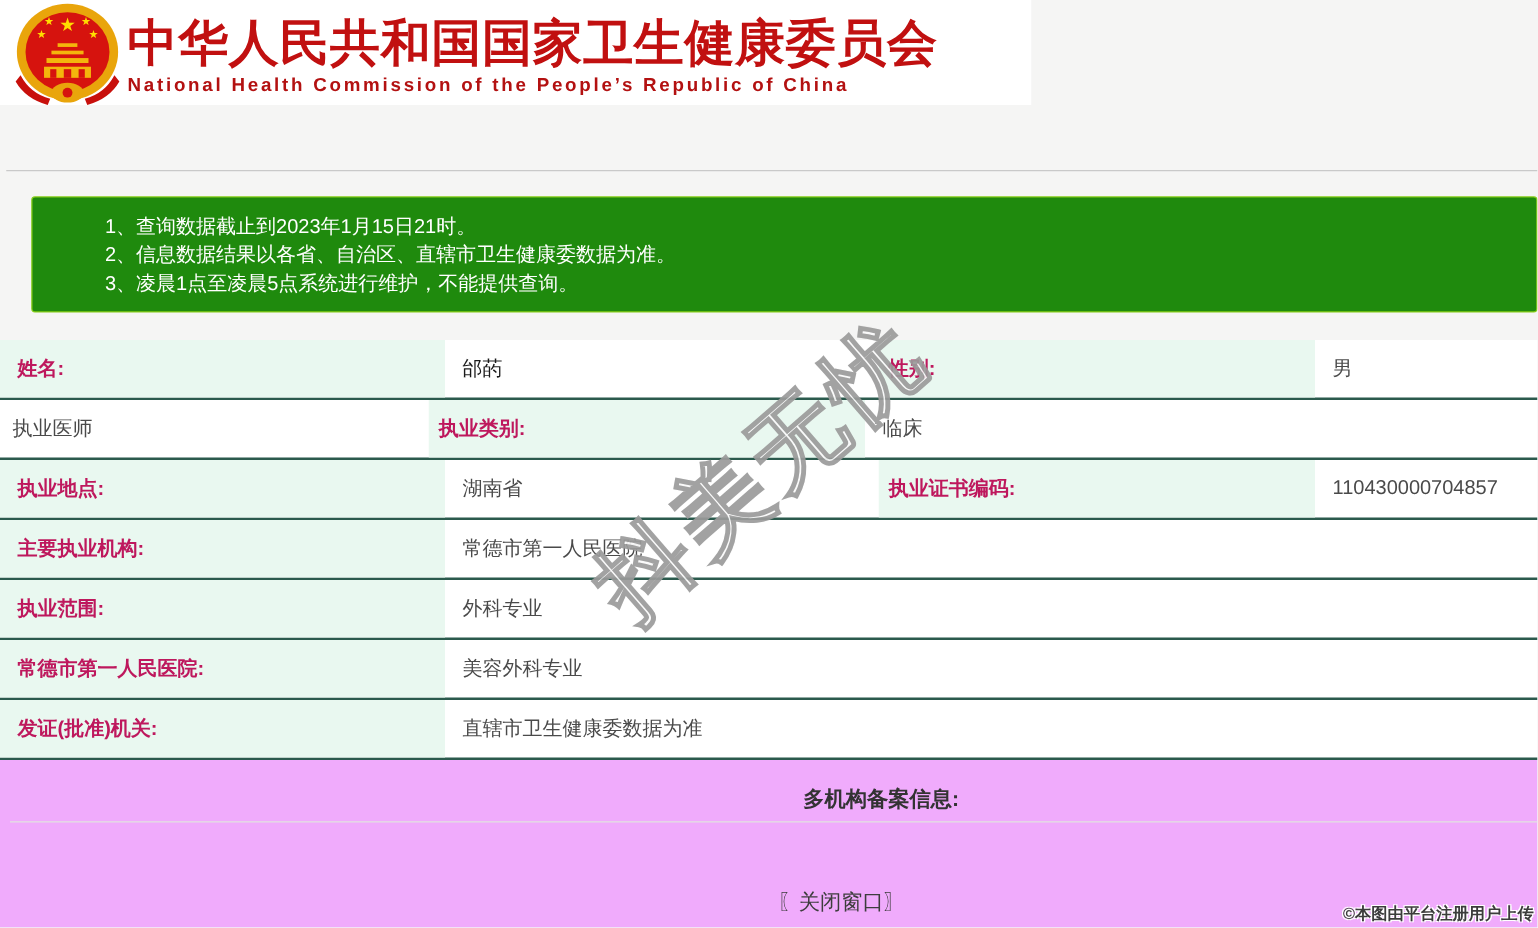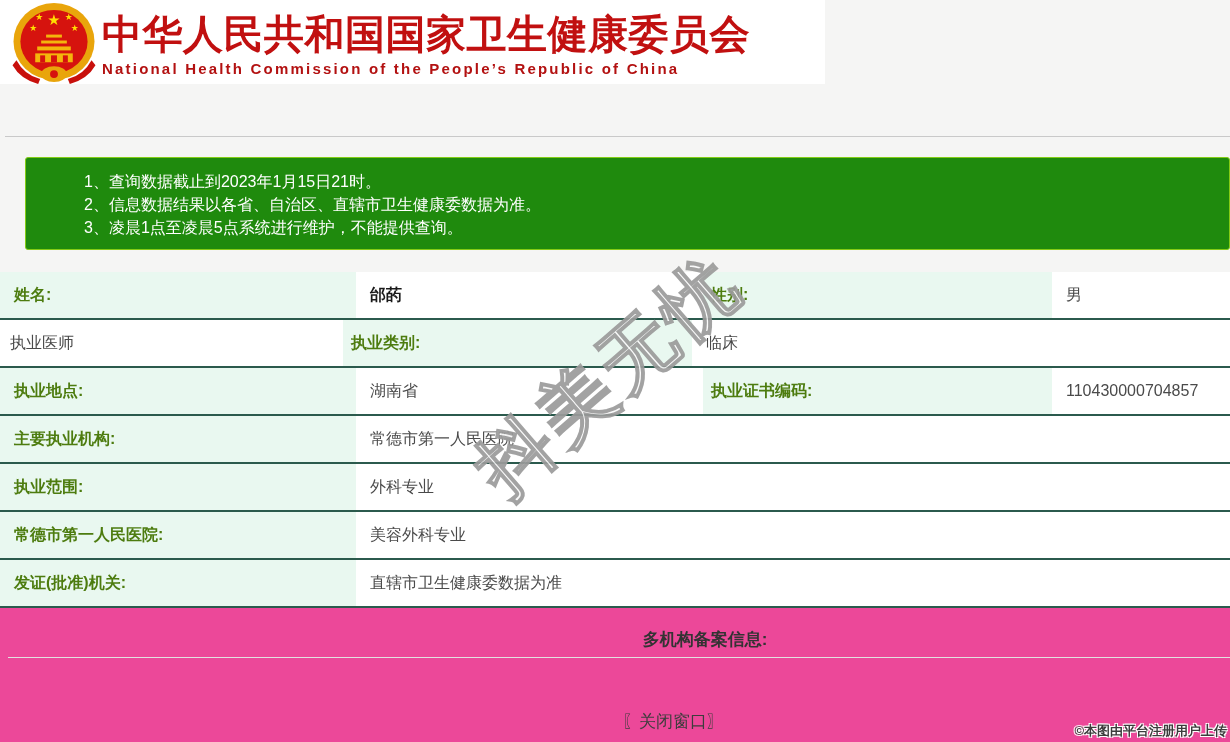--- a/index.html
+++ b/index.html
@@ -29,30 +29,30 @@
     position:absolute; left:25px; right:0; top:157px; height:93px;
     background:#1f8a0d; border:1px solid #84cc16; border-radius:3px;
     color:#ffffff; padding:12px 10px 0 58px;
   }
   .notice p{ font-size:16px; line-height:23px; white-space:nowrap; }
 
   
   .tbl{ position:absolute; left:0; top:272px; width:1230px; background:#ffffff; }
   .trow{ display:flex; height:48px; border-bottom:2px solid #2b5a4d; align-items:stretch; background:#fff; }
   .cell{ display:flex; align-items:center; font-size:16px; white-space:nowrap; }
-  .lab{ background:#e9f8f0; font-weight:bold; color:#4d7c0f; }
+  .lab{ background:#e9f8f0; font-weight:bold; color:#be185d; }
   .lab.l{ width:356px; padding-left:14px; margin-right:4px; }
   .val.lv{ width:340px; padding-left:10px; margin-right:3px; color:#4a4a4a; }
   .lab.r{ width:349px; padding-left:8px; margin-right:4px; }
   .val.rv{ flex:1; padding-left:10px; color:#4a4a4a; }
   .val.wide{ flex:1; padding-left:10px; color:#4a4a4a; }
-  .val.name{ font-weight:bold; color:#1a1a1a;text-align:center; }
+  .val.name{ font-weight:normal; color:#1a1a1a;text-align:center; }
 
   
-  .bottom{ position:absolute; left:0; top:608px; width:1230px; height:134px; background:#ec4899; }
+  .bottom{ position:absolute; left:0; top:608px; width:1230px; height:134px; background:#f0abfc; }
   .multi-org{
     position:absolute; top:20px; left:0; right:0; padding-left:180px;
     text-align:center; font-size:17px; font-weight:bold; color:#333;
   }
   .bottom-rule{ position:absolute; top:49px; left:8px; right:0; height:1px; background:#e2e2e0; }
   .close-win{
     position:absolute; top:102px; left:0; right:0; padding-left:116px;
     text-align:center; font-size:17px; color:#3d3d3d; cursor:pointer;
   }
 

